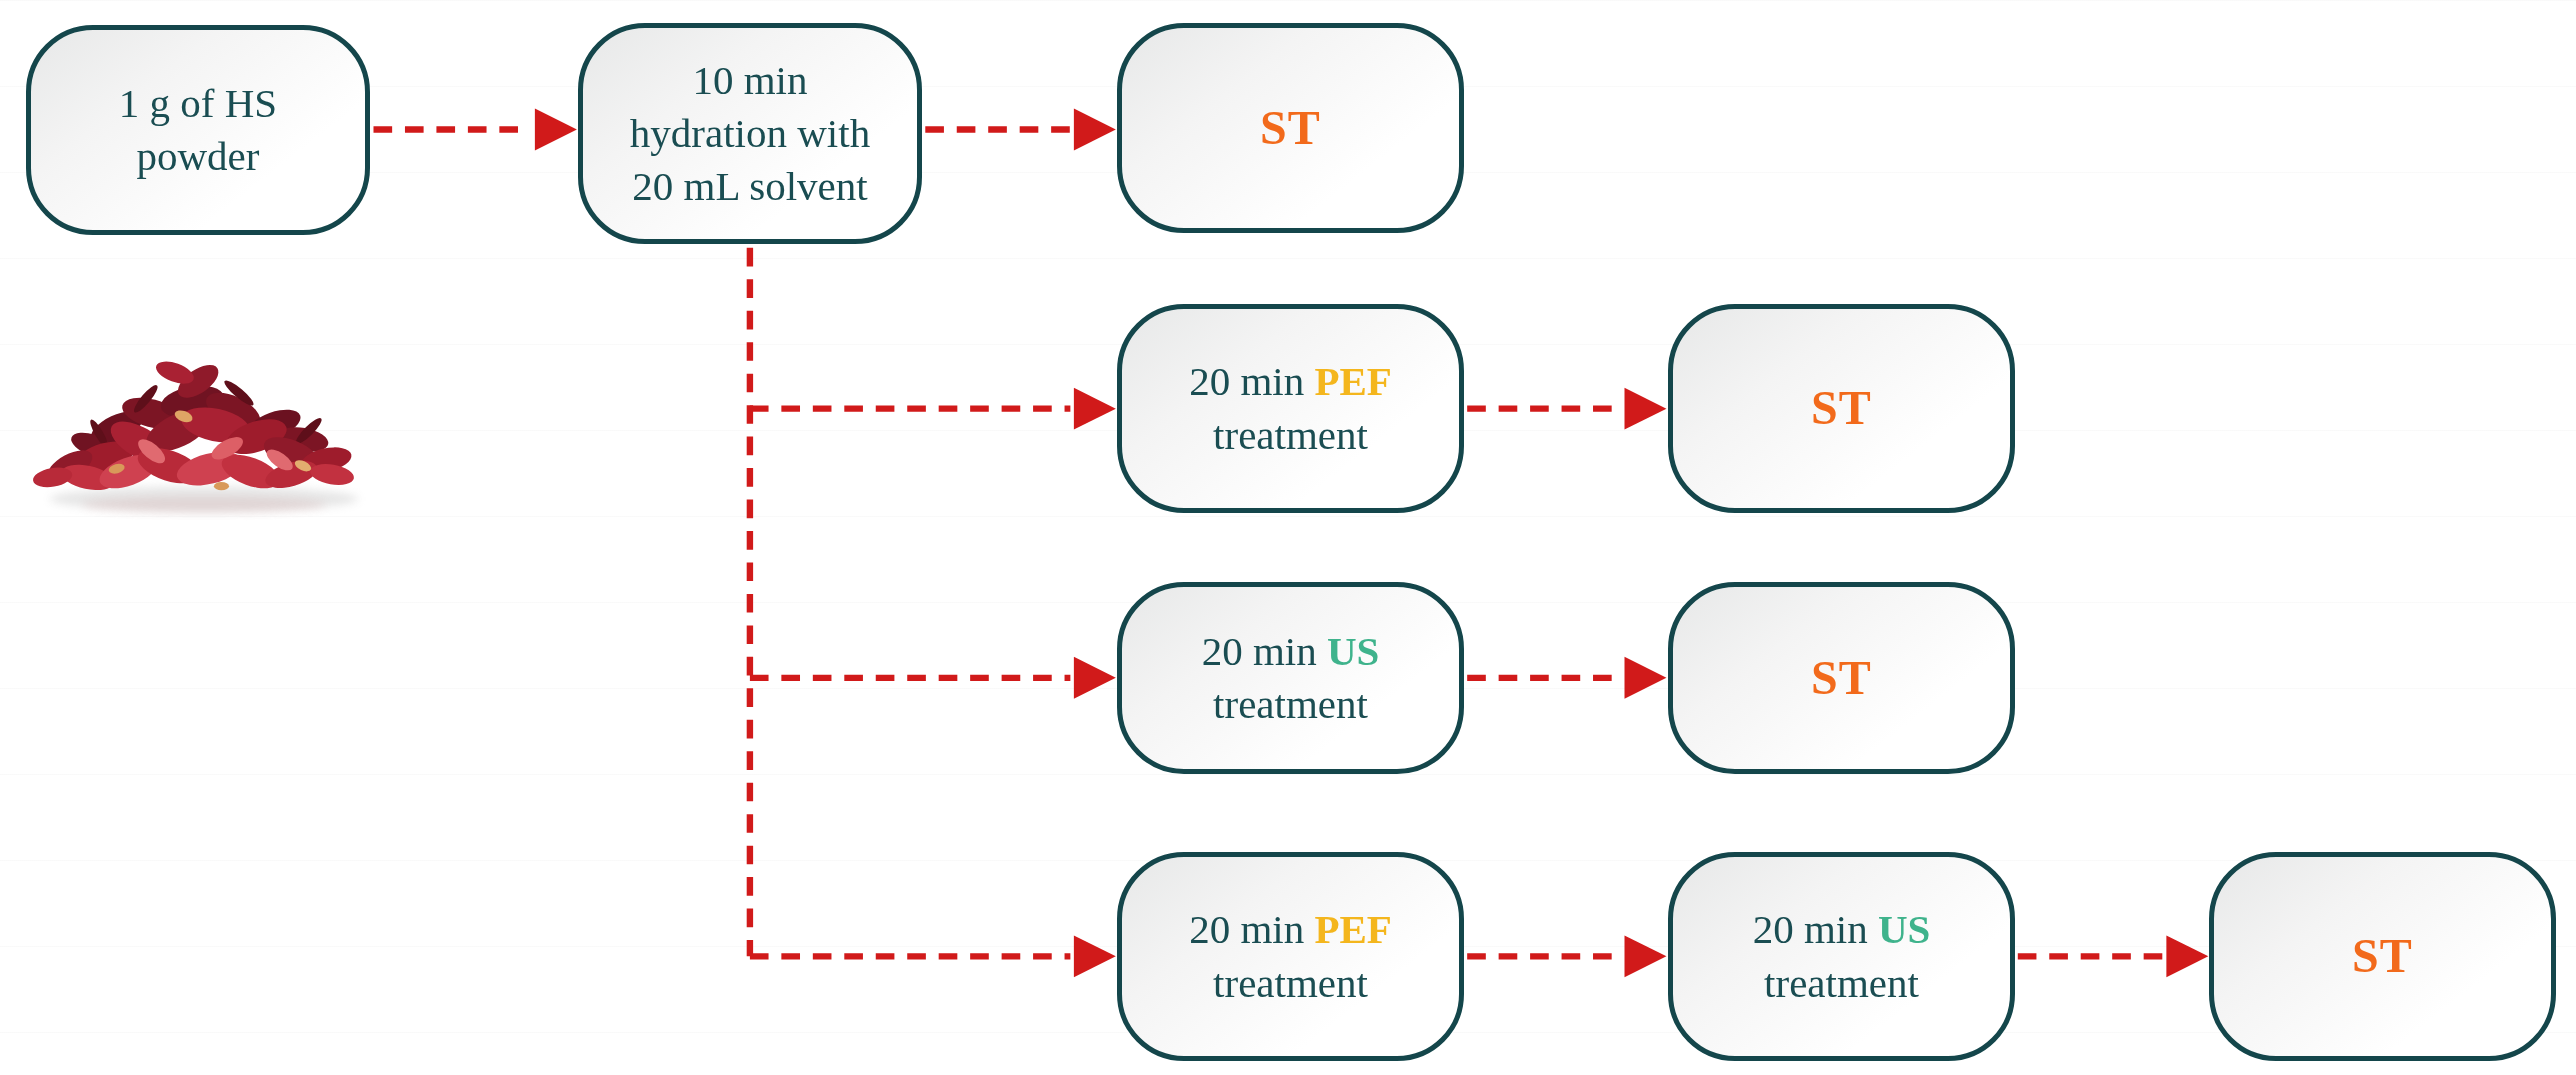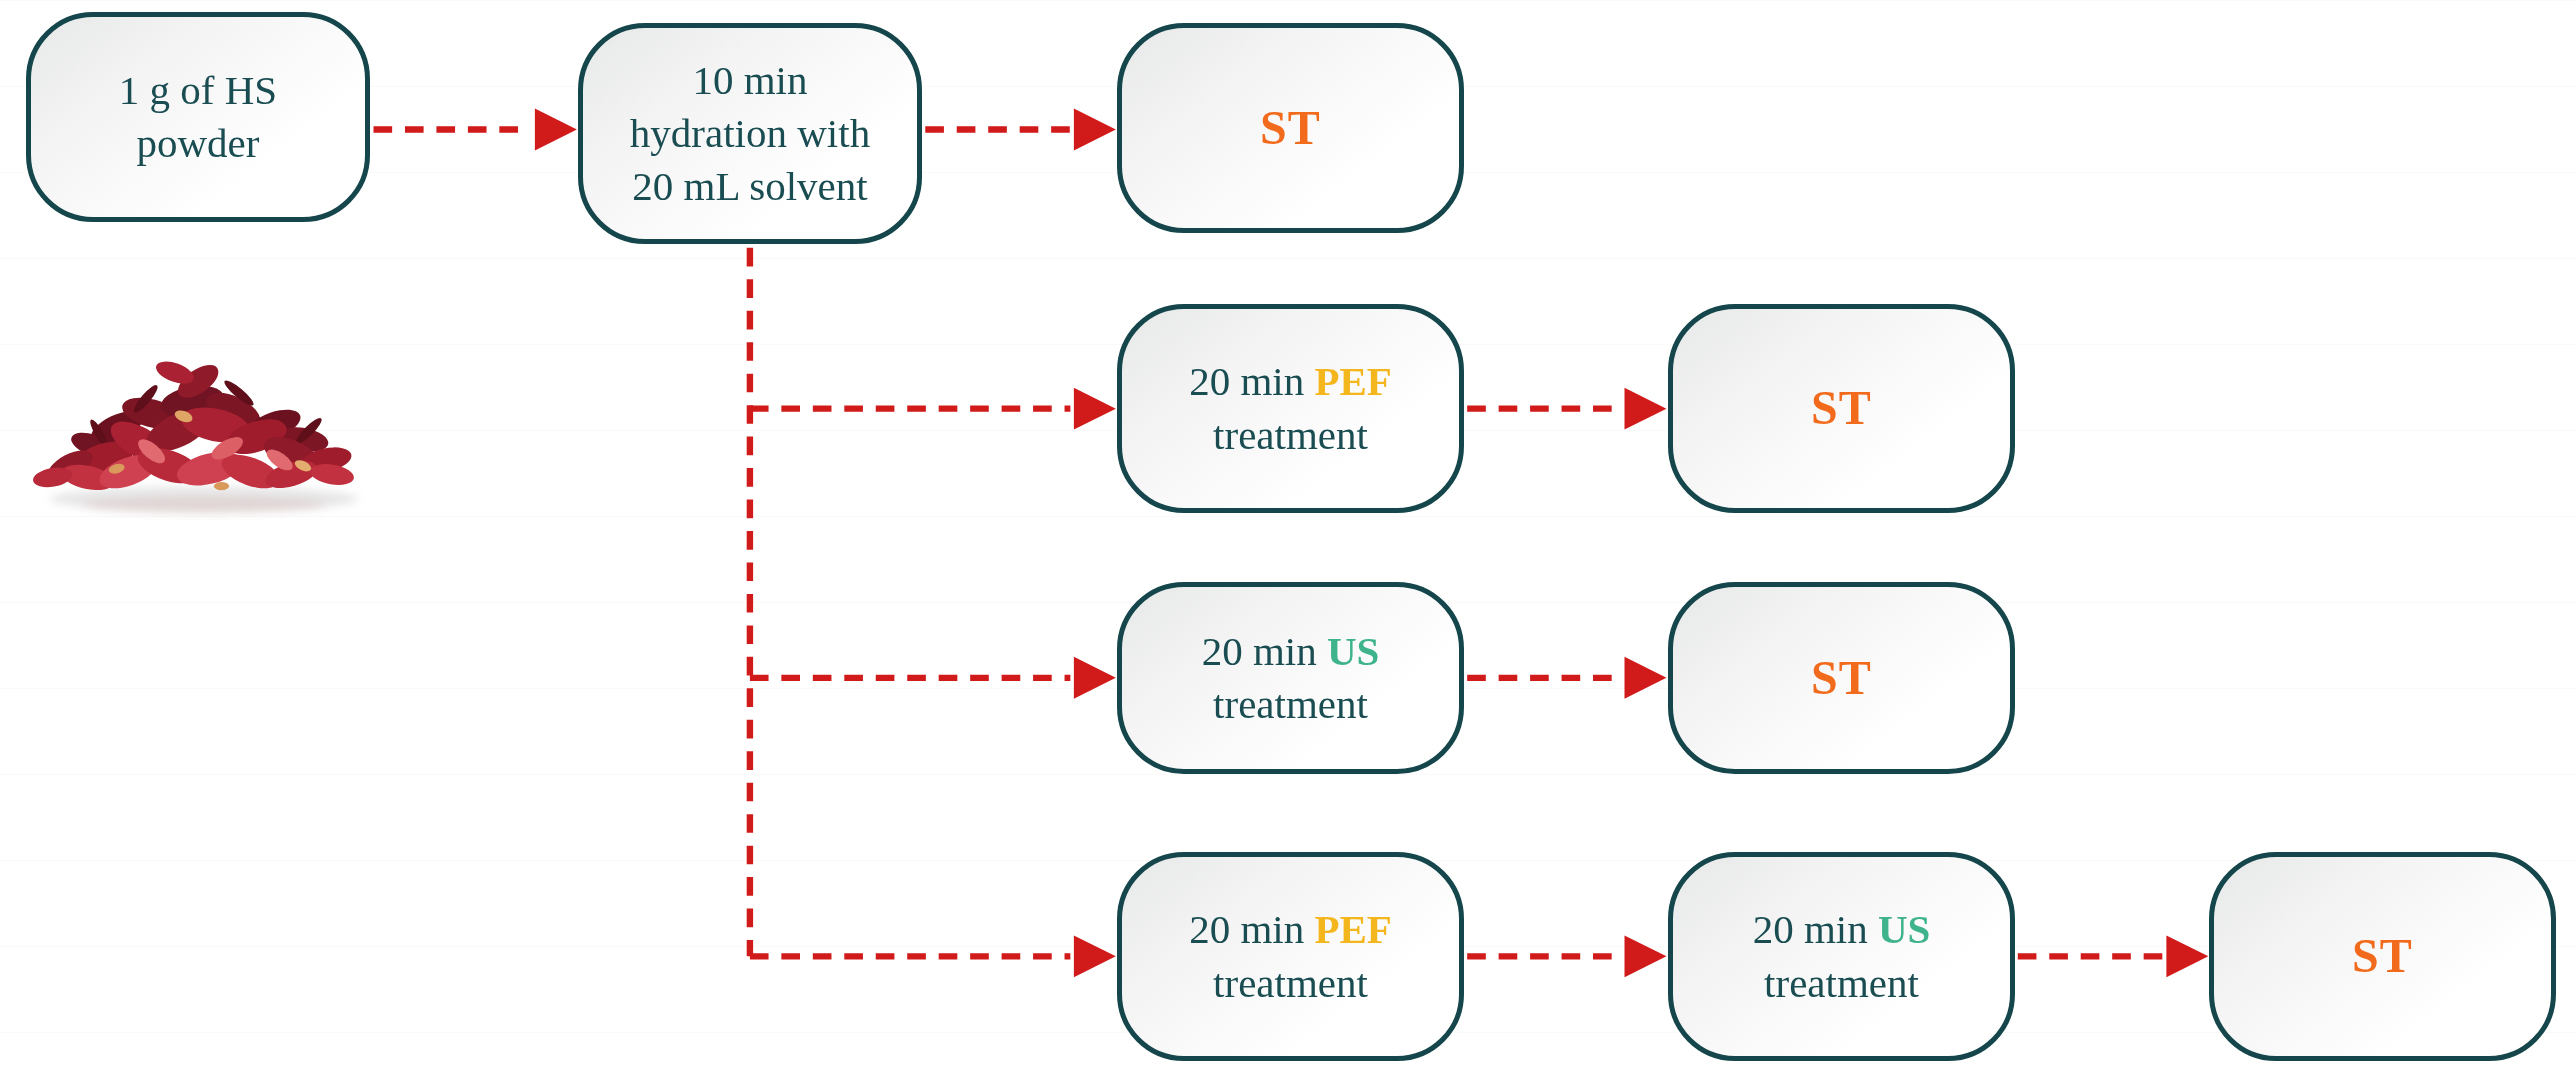--- a/index.html
+++ b/index.html
@@ -50,21 +50,21 @@
   .kw { font-weight: bold; }
   .kw-pef { color: var(--yellow); text-align: center; }
   .kw-us  { color: var(--green); text-align: center; }
   .st-label {
     color: var(--orange);
     font-size: 48px;
     font-weight: bold;
     letter-spacing: 1.2px;
   }
   
-  .n-powder    { left:  26px; top:  12px; width: 344px; height: 210px; }
+  .n-powder    { left:  26px; top:  25px; width: 344px; height: 210px; }
   .n-hydration { left: 578px; top:  23px; width: 344px; height: 221px; }
   .n-st1       { left:1117px; top:  23px; width: 347px; height: 210px; }
   .n-pef1      { left:1117px; top: 304px; width: 347px; height: 209px; }
   .n-st2       { left:1668px; top: 304px; width: 347px; height: 209px; }
   .n-us1       { left:1117px; top: 582px; width: 347px; height: 192px; }
   .n-st3       { left:1668px; top: 582px; width: 347px; height: 192px; }
   .n-pef2      { left:1117px; top:852px; width: 347px; height: 209px; }
   .n-us2       { left:1668px; top:852px; width: 347px; height: 209px; }
   .n-st4       { left:2209px; top:852px; width: 347px; height: 209px; }
 

